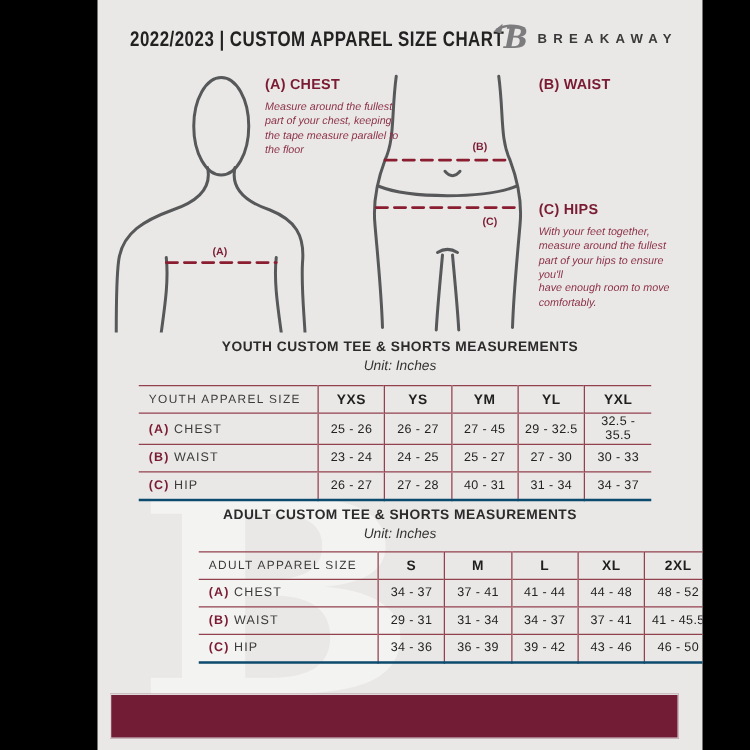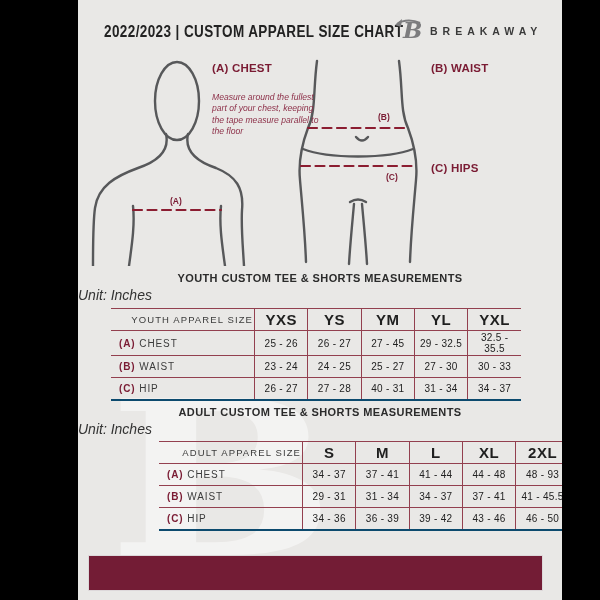--- a/index.html
+++ b/index.html
@@ -23,58 +23,58 @@
   }
   .hdr-logo { position:absolute; left:316px; top:16px; z-index:3; }
   .hdr-brand {
     position:absolute; left:352px; top:25px; font-size:10.5px; font-weight:bold;
     color:#3a3a3a; letter-spacing:5px; z-index:3; white-space:nowrap;
   }
 
   
   .guide { position:absolute; z-index:3; }
   .guide h3 { margin:0; font-size:11.5px; font-weight:bold; color:#7a1b33; letter-spacing:0.2px; }
-  .guide p  { margin:18px 0 0 0; font-size:8.6px; font-style:italic; color:#8d3049;
+  .guide p  { margin:6px 0 0 0; font-size:8.6px; font-style:italic; color:#8d3049;
               line-height:1.32; white-space:pre-line; }
   .guide.chest { left:134px; top:62px;  width:110px; }
   .guide.waist { left:353px; top:62px;  width:112px; }
   .guide.hips  { left:353px; top:162px; width:116px; }
 
   .fig { position:absolute; z-index:2; }
   .fig.torso { left:8px;   top:56px; }
   .fig.lower { left:220px; top:56px; }
   .fig path, .fig ellipse { fill:none; stroke:#57585a; stroke-width:2.4; stroke-linecap:round; }
   .fig .dash  { stroke:#8b1d31; stroke-width:2.2; stroke-dasharray:9 5.5; }
   .fig text   { font-family:"Liberation Sans", sans-serif; font-size:8.5px; font-weight:bold;
                 fill:#7a1b33; stroke:none; }
 
   
   .tbl-title { position:absolute; left:0; right:0; text-align:center; font-size:11px;
                font-weight:bold; color:#2b2b2b; letter-spacing:0.4px; z-index:3; }
-  .tbl-unit  { position:absolute; left:0; right:0; text-align:left; font-size:14px;
+  .tbl-unit  { position:absolute; left:0; right:0; text-align:center; font-size:11px;
                font-style:italic; color:#333; z-index:3; }
   .yt-title { top:272px; } .yt-unit { top:287px; }
   .ad-title { top:406px; } .ad-unit { top:421px; }
 
   
   .size-table {
     position:absolute; left:33px; width:410px; border-collapse:collapse;
     table-layout:fixed; z-index:3;
   }
   .yt-table { top:308px; } .ad-table { top:441px;margin-left:48px; }
   .size-table tr { height:22px; }
   .size-table thead tr { border-top:1.5px solid #93404f; border-bottom:1.5px solid #93404f; }
   .size-table tbody tr { border-bottom:1.5px solid #93404f; }
   .size-table tbody tr:last-child { border-bottom:2px solid #0c4a6e; }
   .size-table th + th, .size-table td + td { border-left:1.5px solid #93404f; }
   .size-table th.label-col {
-    width:134px; text-align:right; padding-left:8px; font-size:9.5px; font-weight:normal;
+    width:134px; text-align:left; padding-left:8px; font-size:9.5px; font-weight:normal;
     color:#3b3b3b; letter-spacing:1.1px;
   }
-  .size-table th.size-col { font-size:15px; font-weight:bold; color:#1f1f1f; letter-spacing:0.5px; }
+  .size-table th.size-col { font-size:11px; font-weight:bold; color:#1f1f1f; letter-spacing:0.5px; }
   .size-table td.label-cell { padding-left:8px; font-size:10px; color:#3b3b3b; letter-spacing:0.9px; }
   .size-table td.label-cell .prefix { font-weight:bold; color:#7a1b33; }
   .size-table td.val-cell { text-align:center; font-size:10px; color:#222; letter-spacing:0.3px; }
 
   
   .watermark {
     position:absolute; left:30px; top:392px; z-index:1; font-family:"DejaVu Serif", serif;
     font-weight:bold; font-size:215px; line-height:0.82; color:rgba(255,255,255,0.48);
     transform:scaleX(1.25); transform-origin:left top;
   }
@@ -125,20 +125,22 @@
 
   <div class="guide chest">
     <h3>(A) CHEST</h3>
     <p>Measure around the fullest part of your chest, keeping the tape measure parallel to the floor</p>
   </div>
   <div class="guide waist">
     <h3>(B) WAIST</h3>
   </div>
   <div class="guide hips">
     <h3>(C) HIPS</h3>
+    <p>With your feet together, measure around the fullest part of your hips to ensure you'll
+have enough room to move comfortably.</p>
   </div>
 
   <div class="watermark">B</div>
 
   <div class="tbl-title yt-title">YOUTH CUSTOM TEE &amp; SHORTS MEASUREMENTS</div>
   <div class="tbl-unit yt-unit">Unit: Inches</div>
   <table class="size-table yt-table">
       <thead>
         <tr>
           <th class="label-col">YOUTH APPAREL SIZE</th>
@@ -190,21 +192,21 @@
           <th class="size-col">2XL</th>
         </tr>
       </thead>
       <tbody>
         <tr>
           <td class="label-cell"><span class="prefix">(A)</span><span class="mlabel"> CHEST</span></td>
           <td class="val-cell">34 - 37</td>
           <td class="val-cell">37 - 41</td>
           <td class="val-cell">41 - 44</td>
           <td class="val-cell">44 - 48</td>
-          <td class="val-cell">48 - 93</td>
+          <td class="val-cell">48 - 52</td>
         </tr>
         <tr>
           <td class="label-cell"><span class="prefix">(B)</span><span class="mlabel"> WAIST</span></td>
           <td class="val-cell">29 - 31</td>
           <td class="val-cell">31 - 34</td>
           <td class="val-cell">34 - 37</td>
           <td class="val-cell">37 - 41</td>
           <td class="val-cell">41 - 45.5</td>
         </tr>
         <tr>

